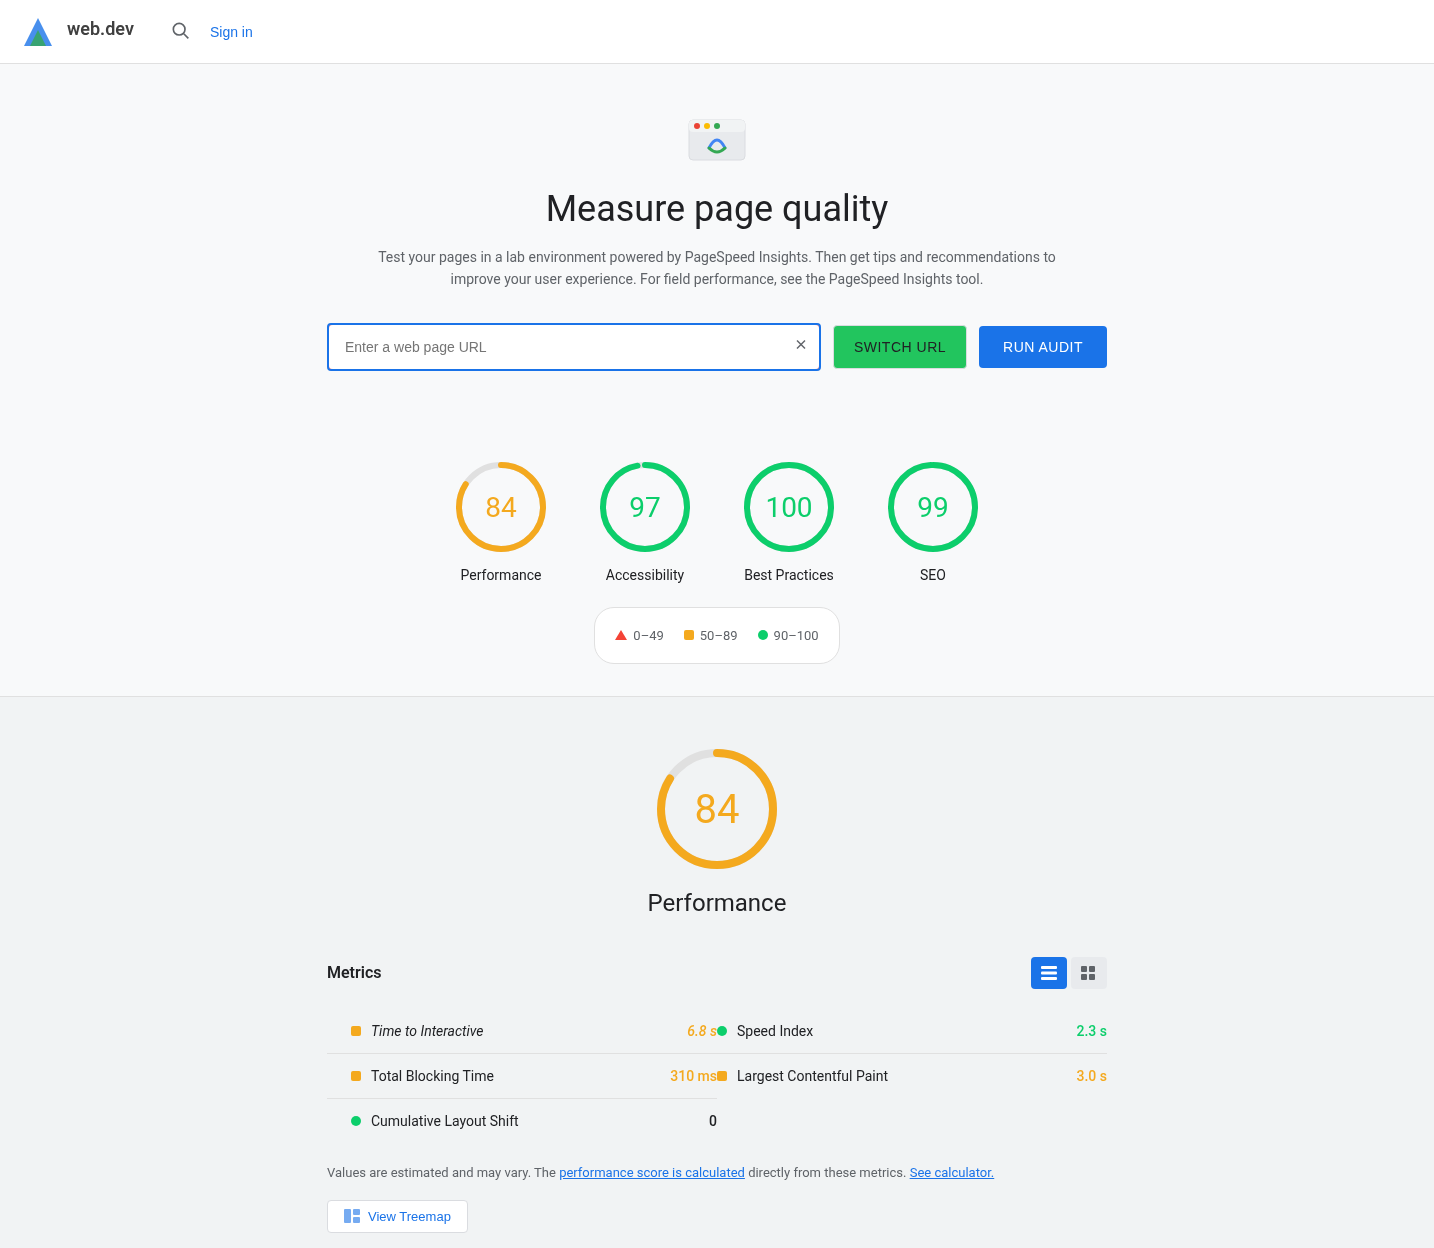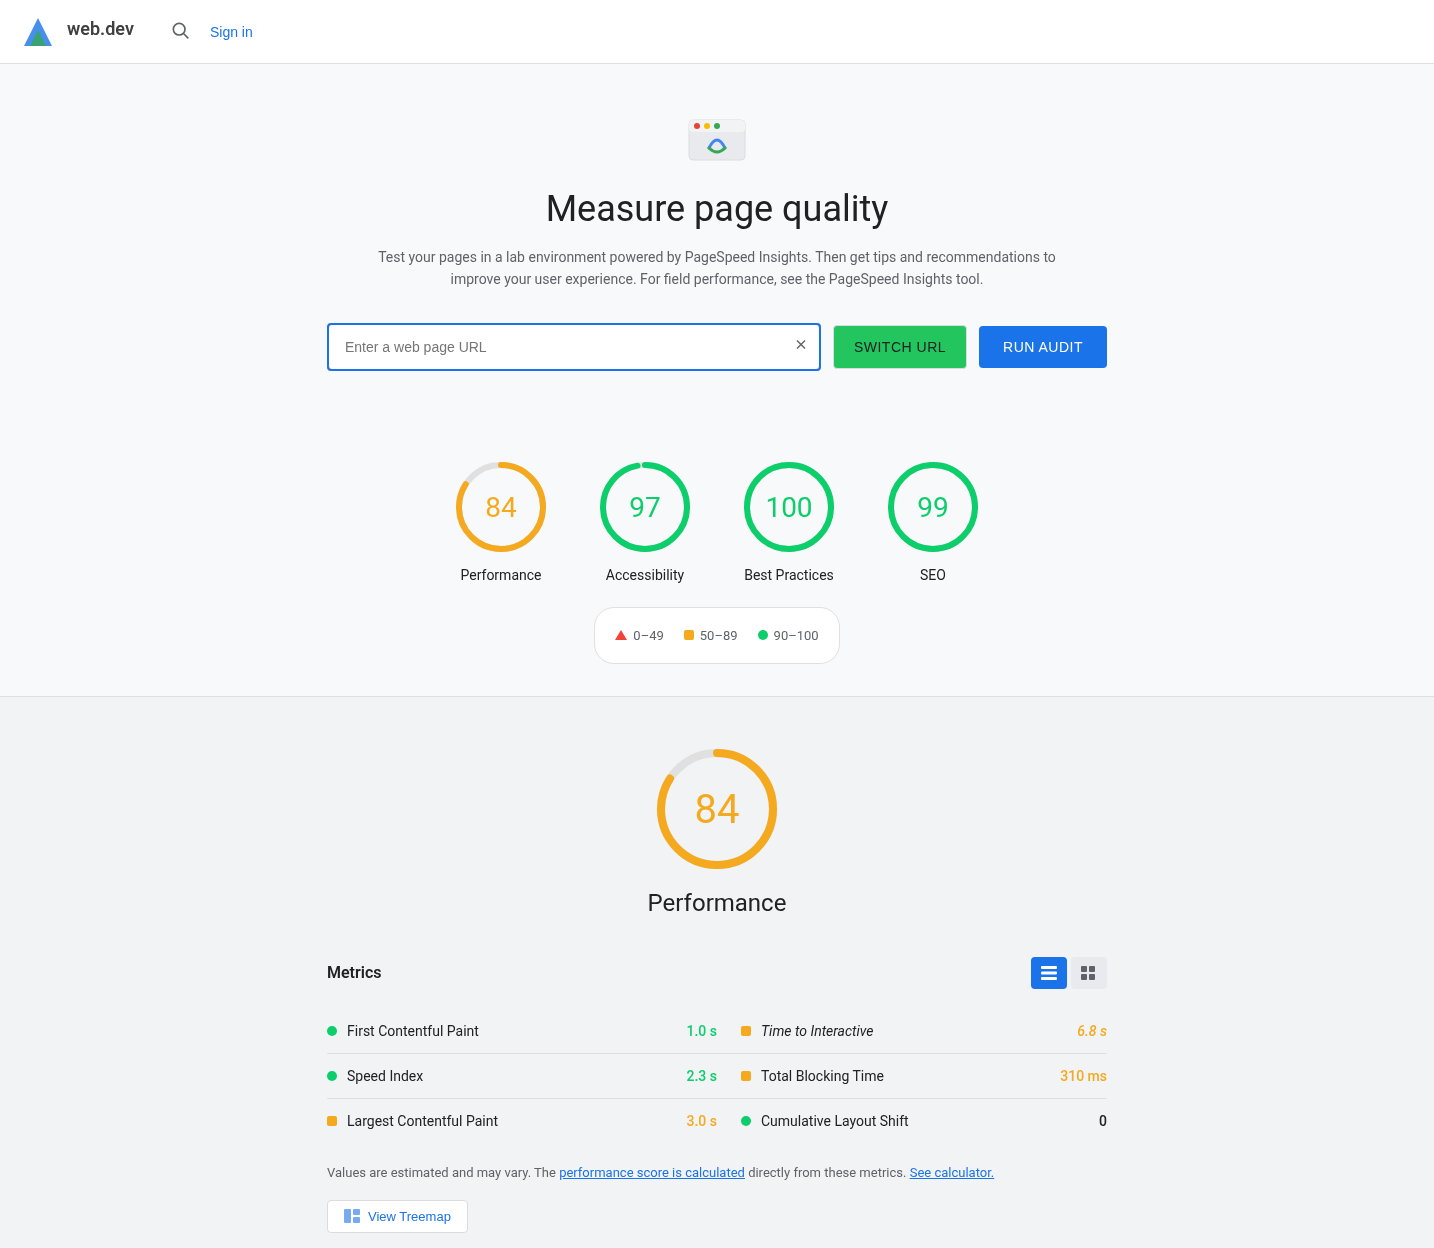--- a/index.html
+++ b/index.html
@@ -521,25 +521,20 @@
             <rect x="8" y="0" width="6" height="6" rx="1"></rect>
             <rect x="0" y="8" width="6" height="6" rx="1"></rect>
             <rect x="8" y="8" width="6" height="6" rx="1"></rect>
           </svg>
         </button>
       </div>
     </div>
 
     <div class="metrics-grid">
 
-      <div class="metric-row">
-        <div class="metric-dot" style="background:#0cce6b;"></div>
-        <span class="metric-name">First Contentful Paint</span>
-        <span class="metric-value green">1.0 s</span>
-      </div>
 
       <div class="metric-row" style="padding-left:24px;font-style:italic;">
         <div class="metric-square" style="background:#f4a91e;"></div>
         <span class="metric-name">Time to Interactive</span>
         <span class="metric-value orange">6.8 s</span>
       </div>
 
       <div class="metric-row">
         <div class="metric-dot" style="background:#0cce6b;"></div>
         <span class="metric-name">Speed Index</span>

